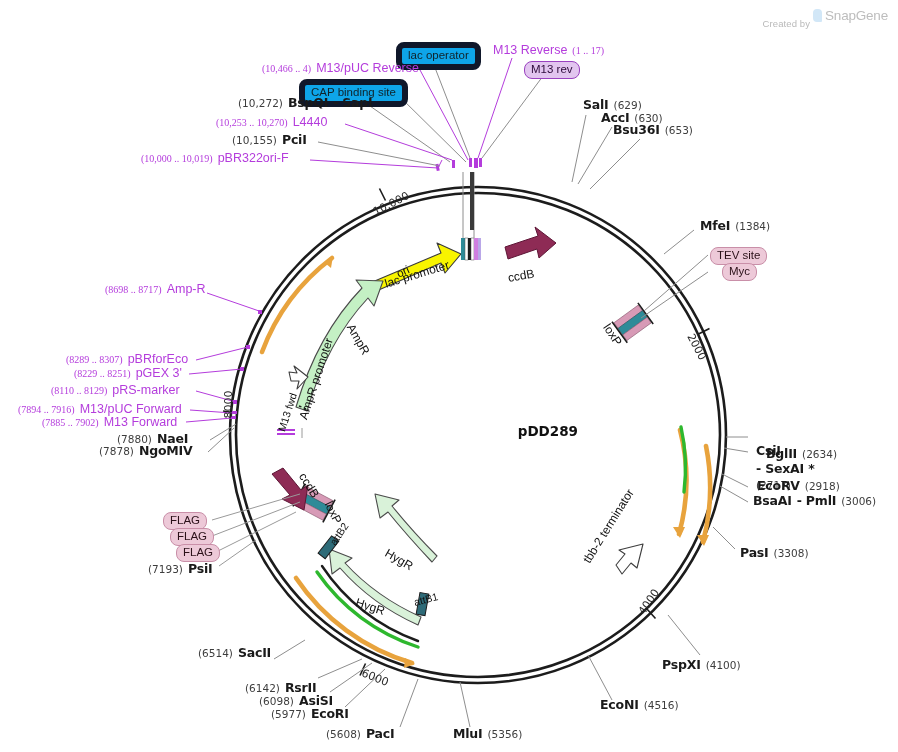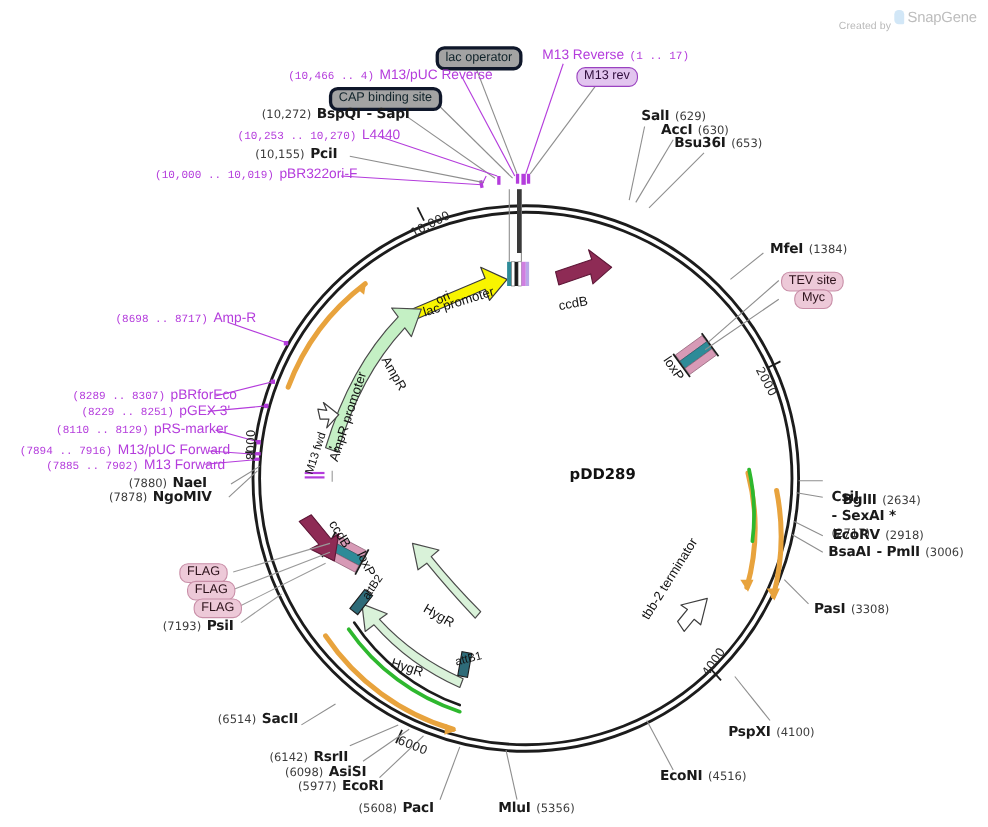--- a/index.html
+++ b/index.html
@@ -71,39 +71,39 @@
     font-family: "DejaVu Sans", sans-serif;
     font-size: 10.5px;
     color: #3d3d3d;
   }
   .feat {           
     font-family: "Liberation Sans", sans-serif;
     font-size: 12.5px;
     color: #b43cdc;
   }
   .featpos {
-    font-family: Liberation Mono, monospace;
+    font-family: Liberation Serif, serif;
     font-size: 10px;
     color: #b43cdc;
   }
   .row { display: flex; align-items: baseline; gap: 5px; }
   
   .badge {
     position: absolute;
     display: inline-block;
     padding: 1px 6px 2px 6px;
     border-radius: 8px;
     font-family: "Liberation Sans", sans-serif;
     font-size: 11.5px;
     line-height: 1.15;
     white-space: nowrap;
   }
   .badge.blue {
-    background: #a3a3a3;
-    border: 3px solid #0f172a;
+    background: #0ea5e9;
+    border: 6px solid #0f172a;
     color: #10232a;
   }
   .badge.violet {
     background: #e2c5ef;
     border: 1px solid #9a42c0;
     color: #2d0b3a;
   }
   .badge.pink {
     background: #edc9d8;
     border: 1px solid #c98fa8;

